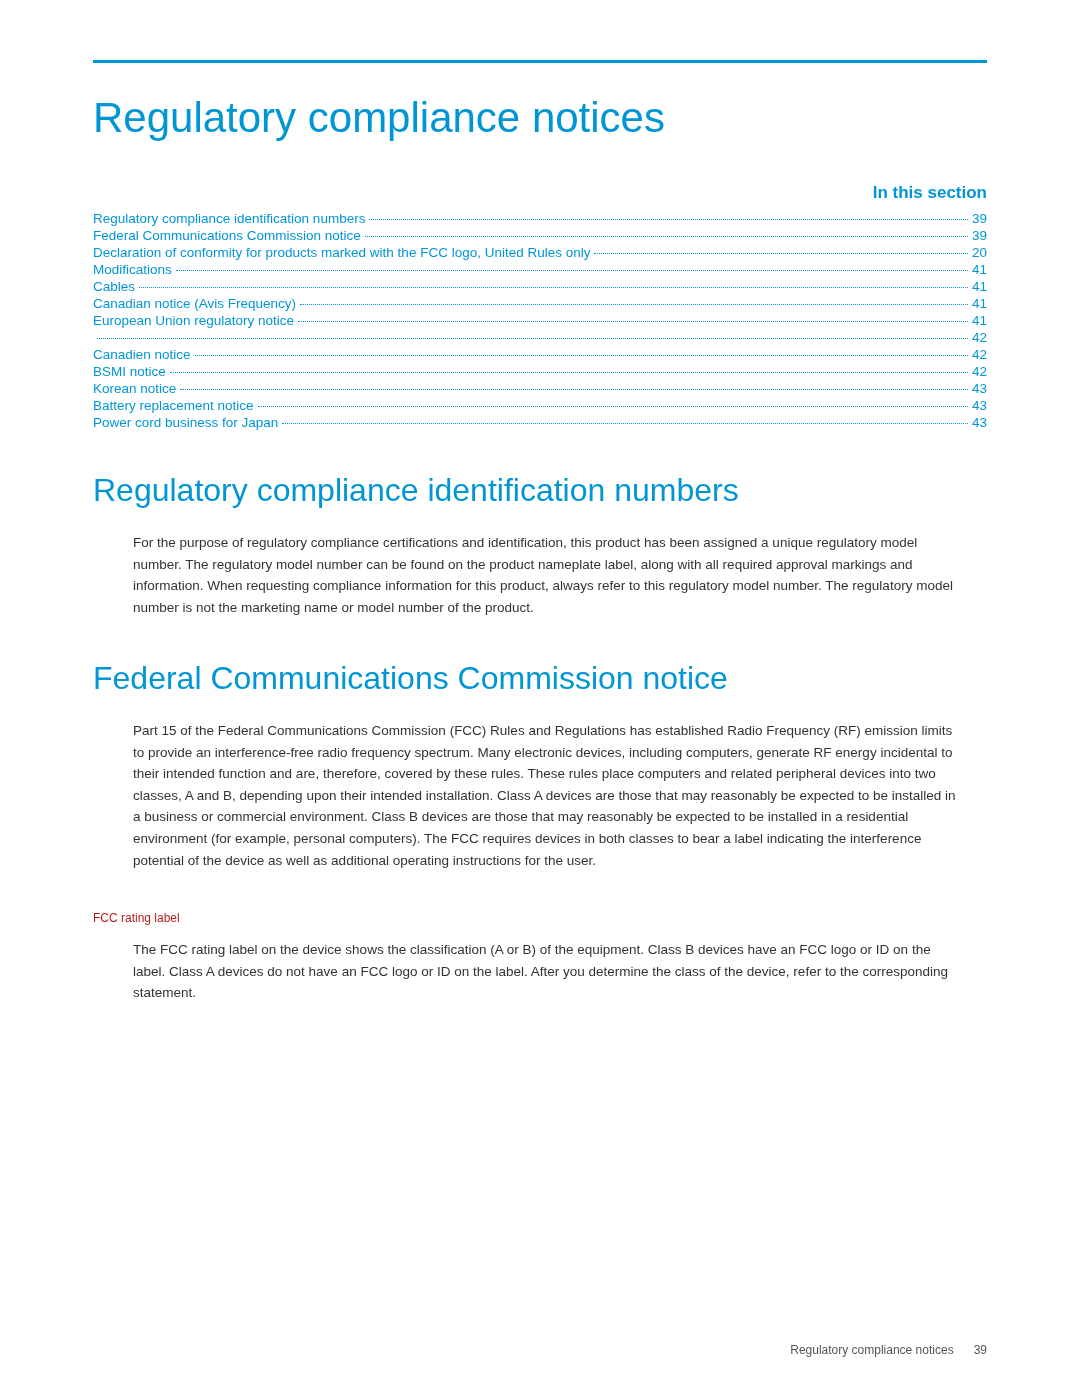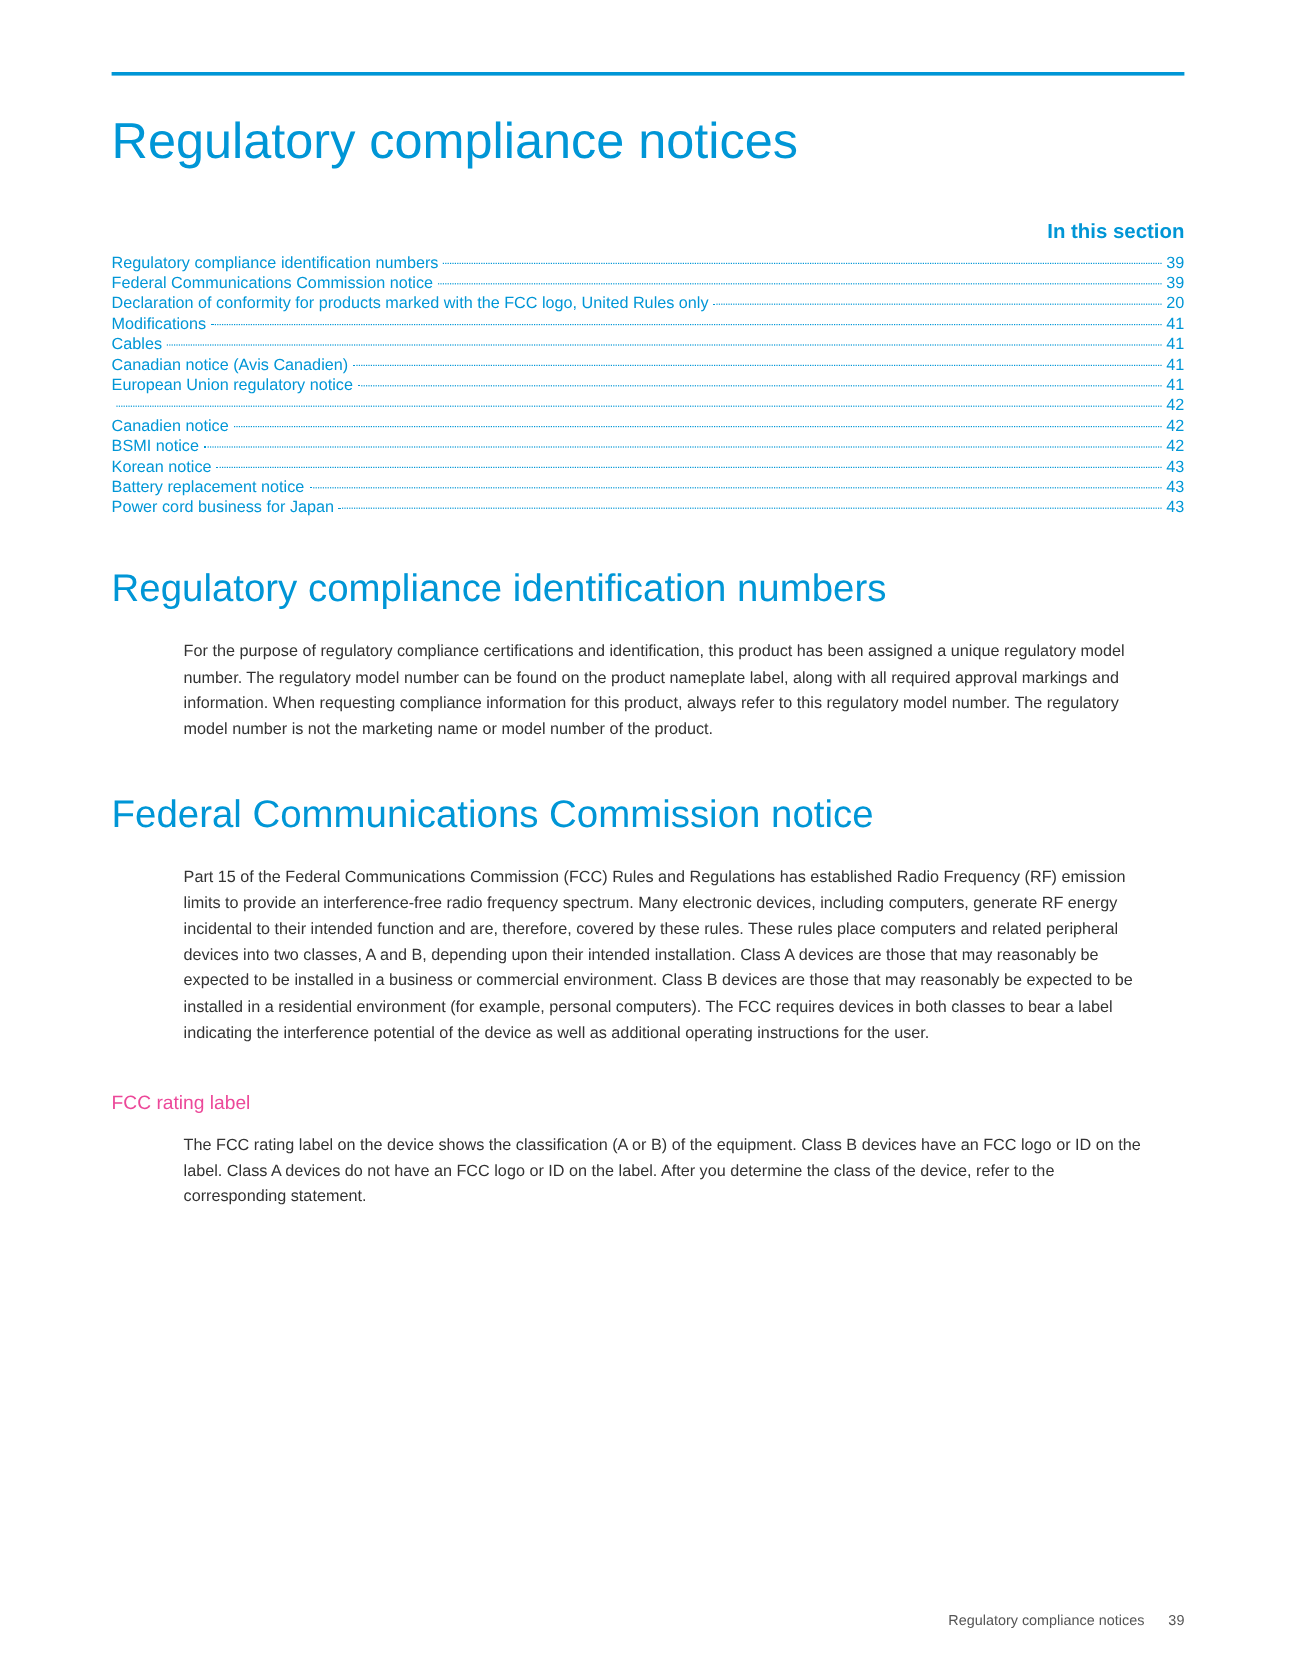--- a/index.html
+++ b/index.html
@@ -81,29 +81,29 @@
       font-weight: normal;
       color: #0096d6;
       margin-bottom: 20px;
       line-height: 1.3;
     }
 
     .section-body {
       font-size: 13.5px;
       color: #333333;
       line-height: 1.6;
-      margin-left: 60px;
+      margin-left: 40px;
       margin-right: 30px;
       margin-bottom: 40px;
     }
 
     .subsection-heading {
-      font-size: 16px;
+      font-size: 12px;
       font-weight: normal;
-      color: #ec4899;
+      color: #b91c1c;
       margin-bottom: 14px;
     }
 
     .footer {
       position: absolute;
       bottom: 40px;
       right: 93px;
       font-size: 12px;
       color: #666666;
       display: flex;
@@ -151,21 +151,21 @@
           <a href="#" class="toc-link">Modifications</a>
           <span class="toc-dots"></span>
           <span class="toc-page">41</span>
         </li>
         <li>
           <a href="#" class="toc-link">Cables</a>
           <span class="toc-dots"></span>
           <span class="toc-page">41</span>
         </li>
         <li>
-          <a href="#" class="toc-link">Canadian notice (Avis Canadien)</a>
+          <a href="#" class="toc-link">Canadian notice (Avis Frequency)</a>
           <span class="toc-dots"></span>
           <span class="toc-page">41</span>
         </li>
         <li>
           <a href="#" class="toc-link">European Union regulatory notice</a>
           <span class="toc-dots"></span>
           <span class="toc-page">41</span>
         </li>
         <li>
           <span class="toc-dots"></span>

